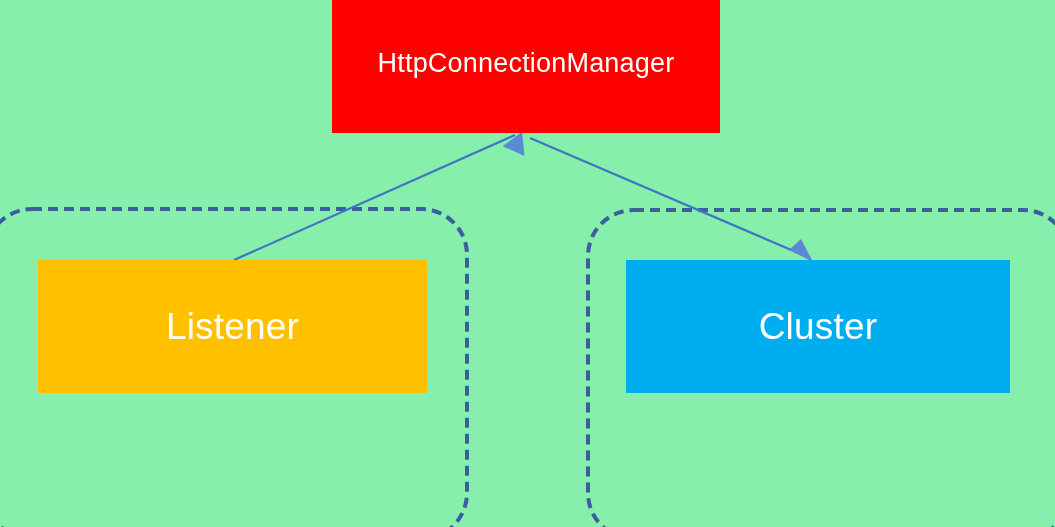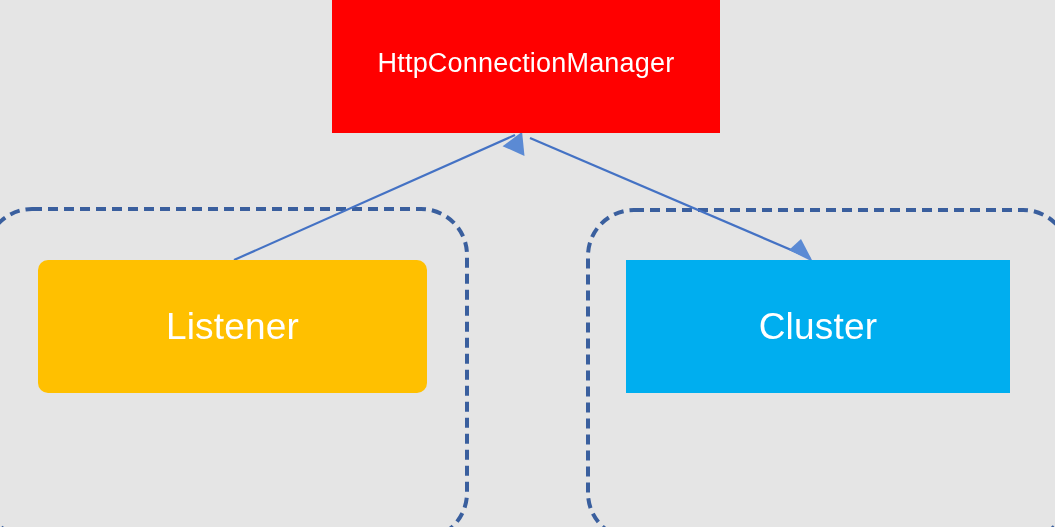--- a/index.html
+++ b/index.html
@@ -8,21 +8,21 @@
     padding: 0;
     background: #000000;
   }
   body {
     font-family: "Liberation Sans", sans-serif;
   }
   #canvas {
     position: relative;
     width: 1055px;
     height: 527px;
-    background: #e5e5e5;
+    background: #86efac;
     overflow: hidden;
   }
   #diagram-svg {
     position: absolute;
     top: 0;
     left: 0;
     width: 1055px;
     height: 527px;
   }
   .node-box {
@@ -49,21 +49,20 @@
   }
   #node-http-connection-manager .node-label {
     font-size: 27px;
   }
   #node-listener {
     left: 38px;
     top: 260px;
     width: 389px;
     height: 133px;
     background: #ffc000;
-    border-radius: 10px;
   }
   #node-listener .node-label {
     font-size: 37px;
   }
   #node-cluster {
     left: 626px;
     top: 260px;
     width: 384px;
     height: 133px;
     background: #00aeef;

